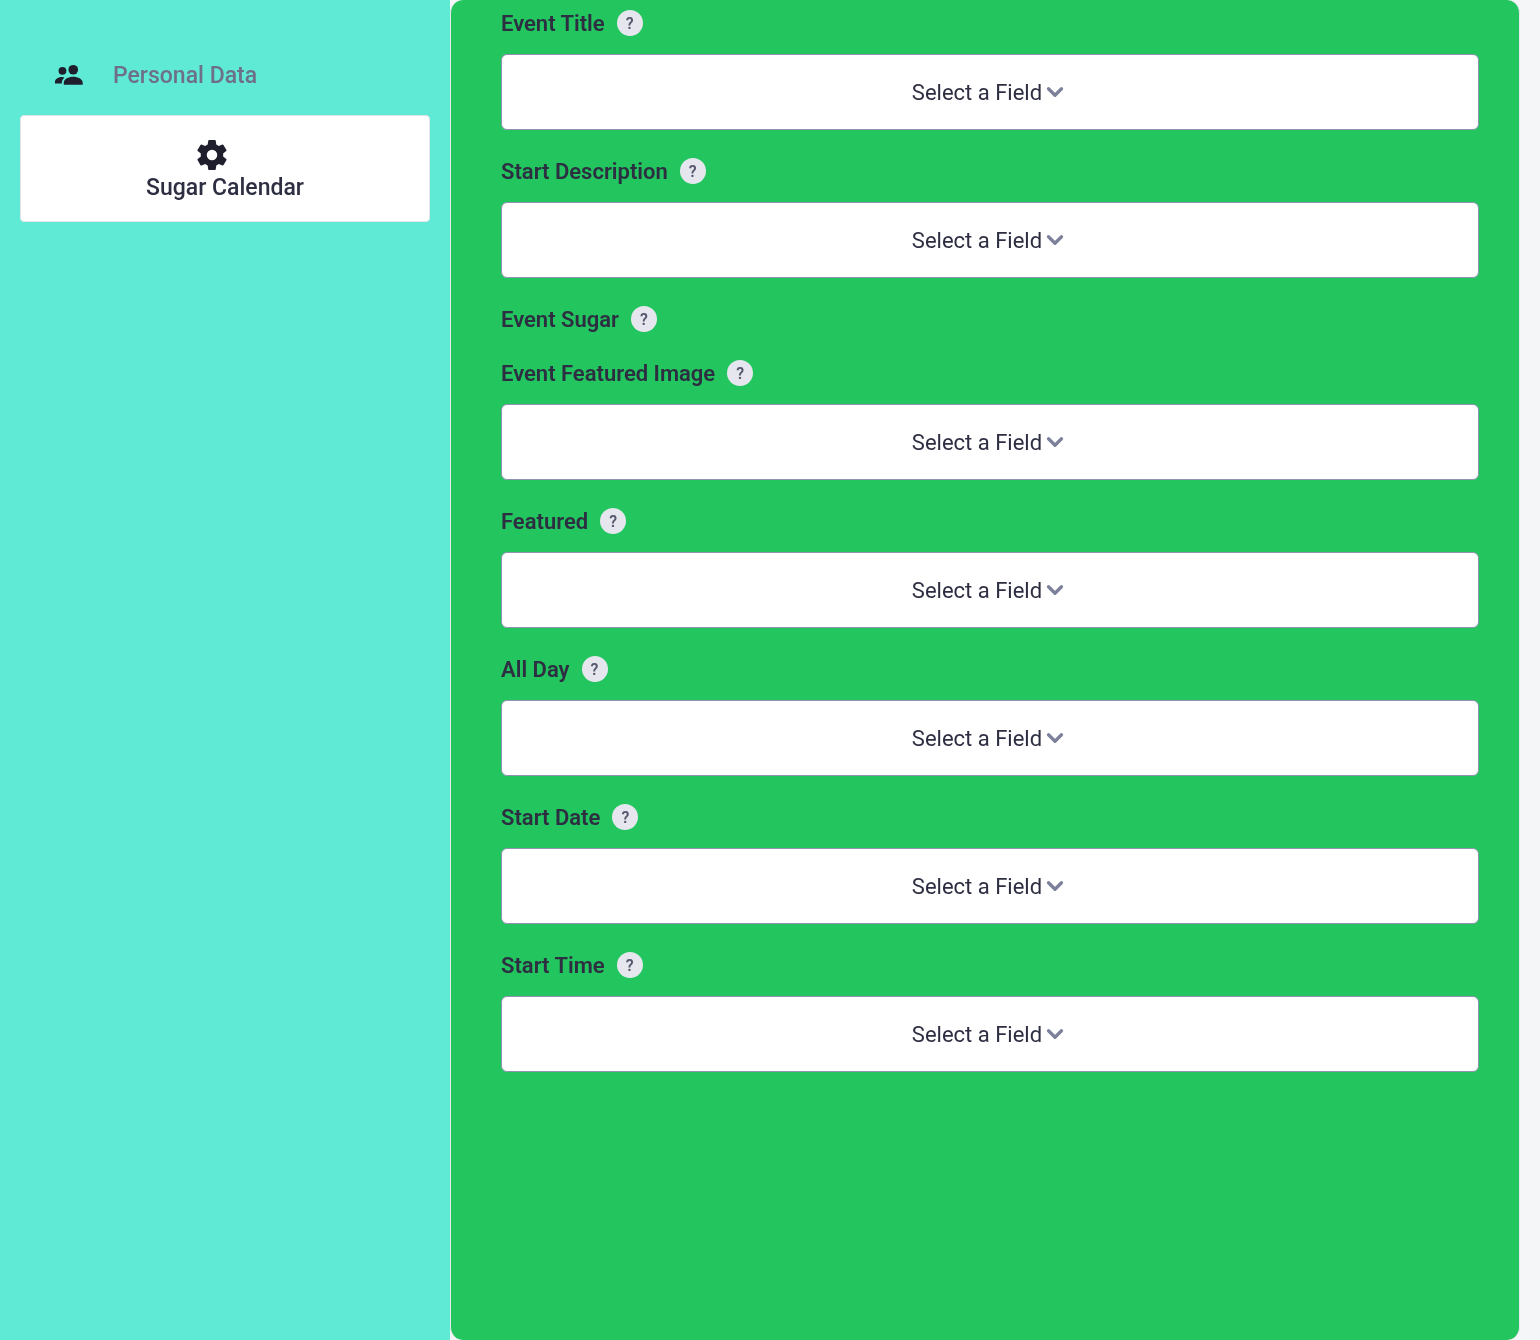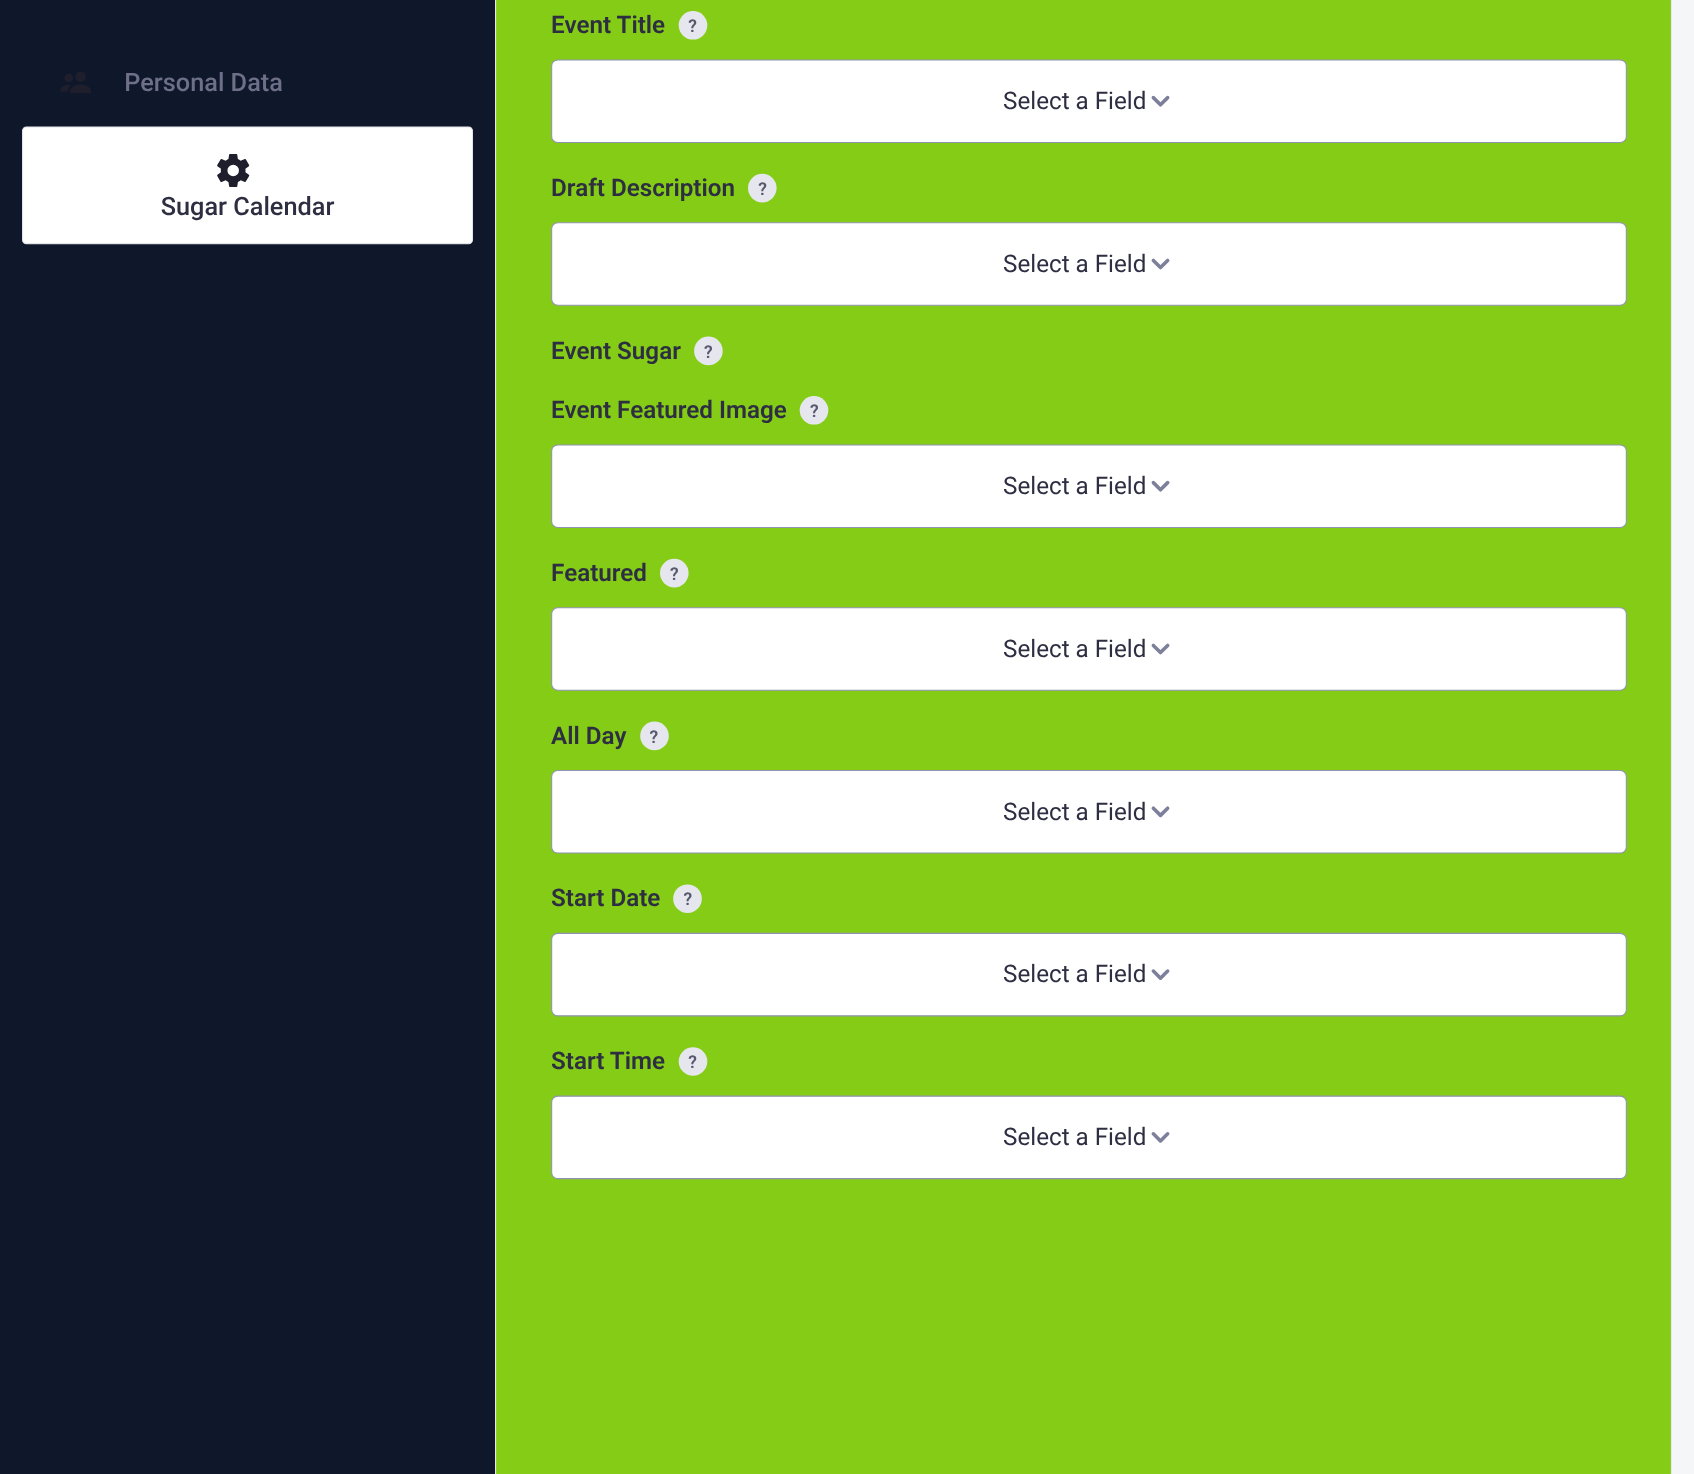--- a/index.html
+++ b/index.html
@@ -15,21 +15,21 @@
       height: 1340px;
       overflow: hidden;
     }
     .container {
       display: flex;
       height: 100%;
     }
     .sidebar {
       width: 450px;
       padding: 35px 20px 4px 20px;
-      background: #0f172a;
+      background: #5eead4;
     }
     .sidebar-item {
       display: flex;
       align-items: center;
       padding: 20px 28px;
       cursor: pointer;
       border: 1px solid transparent;
     }
     .sidebar-item.active {
       background: #ffffff;
@@ -49,25 +49,26 @@
     .sidebar-item:not(.active) .sidebar-label {
       color: #6e7089;
     }
     .sidebar-label {
       font-size: 23px;
       font-weight: 500;
       color: #2d2e41;
     }
     .main {
       flex: 1;
-      background: #84cc16;
+      background: #22c55e;
       padding: 10px 40px 20px 50px;
       border-left: 1px solid #e7e7eb;
       border-right: 1px solid #e7e7eb;
       overflow-y: auto;
+      border-radius: 13px;
     }
     .form-row {
       margin-bottom: 28px;
     }
     .form-label-wrap {
       display: flex;
       align-items: center;
       gap: 12px;
       margin-bottom: 18px;
     }
@@ -151,21 +152,21 @@
         <span class="chevron">
           <svg width="26" height="26" viewBox="0 0 24 24" fill="none" stroke="currentColor" stroke-width="3" stroke-linecap="round" stroke-linejoin="round">
               <polyline points="6 9 12 15 18 9"></polyline>
             </svg>
         </span>
       </div>
     </div>
 
     <div class="form-row">
       <div class="form-label-wrap">
-        <span class="form-label">Draft Description</span>
+        <span class="form-label">Start Description</span>
         <span class="help-badge">?</span>
       </div>
       <div class="select-field">
         <span>Select a Field</span>
         <span class="chevron">
           <svg width="26" height="26" viewBox="0 0 24 24" fill="none" stroke="currentColor" stroke-width="3" stroke-linecap="round" stroke-linejoin="round">
               <polyline points="6 9 12 15 18 9"></polyline>
             </svg>
         </span>
       </div>

